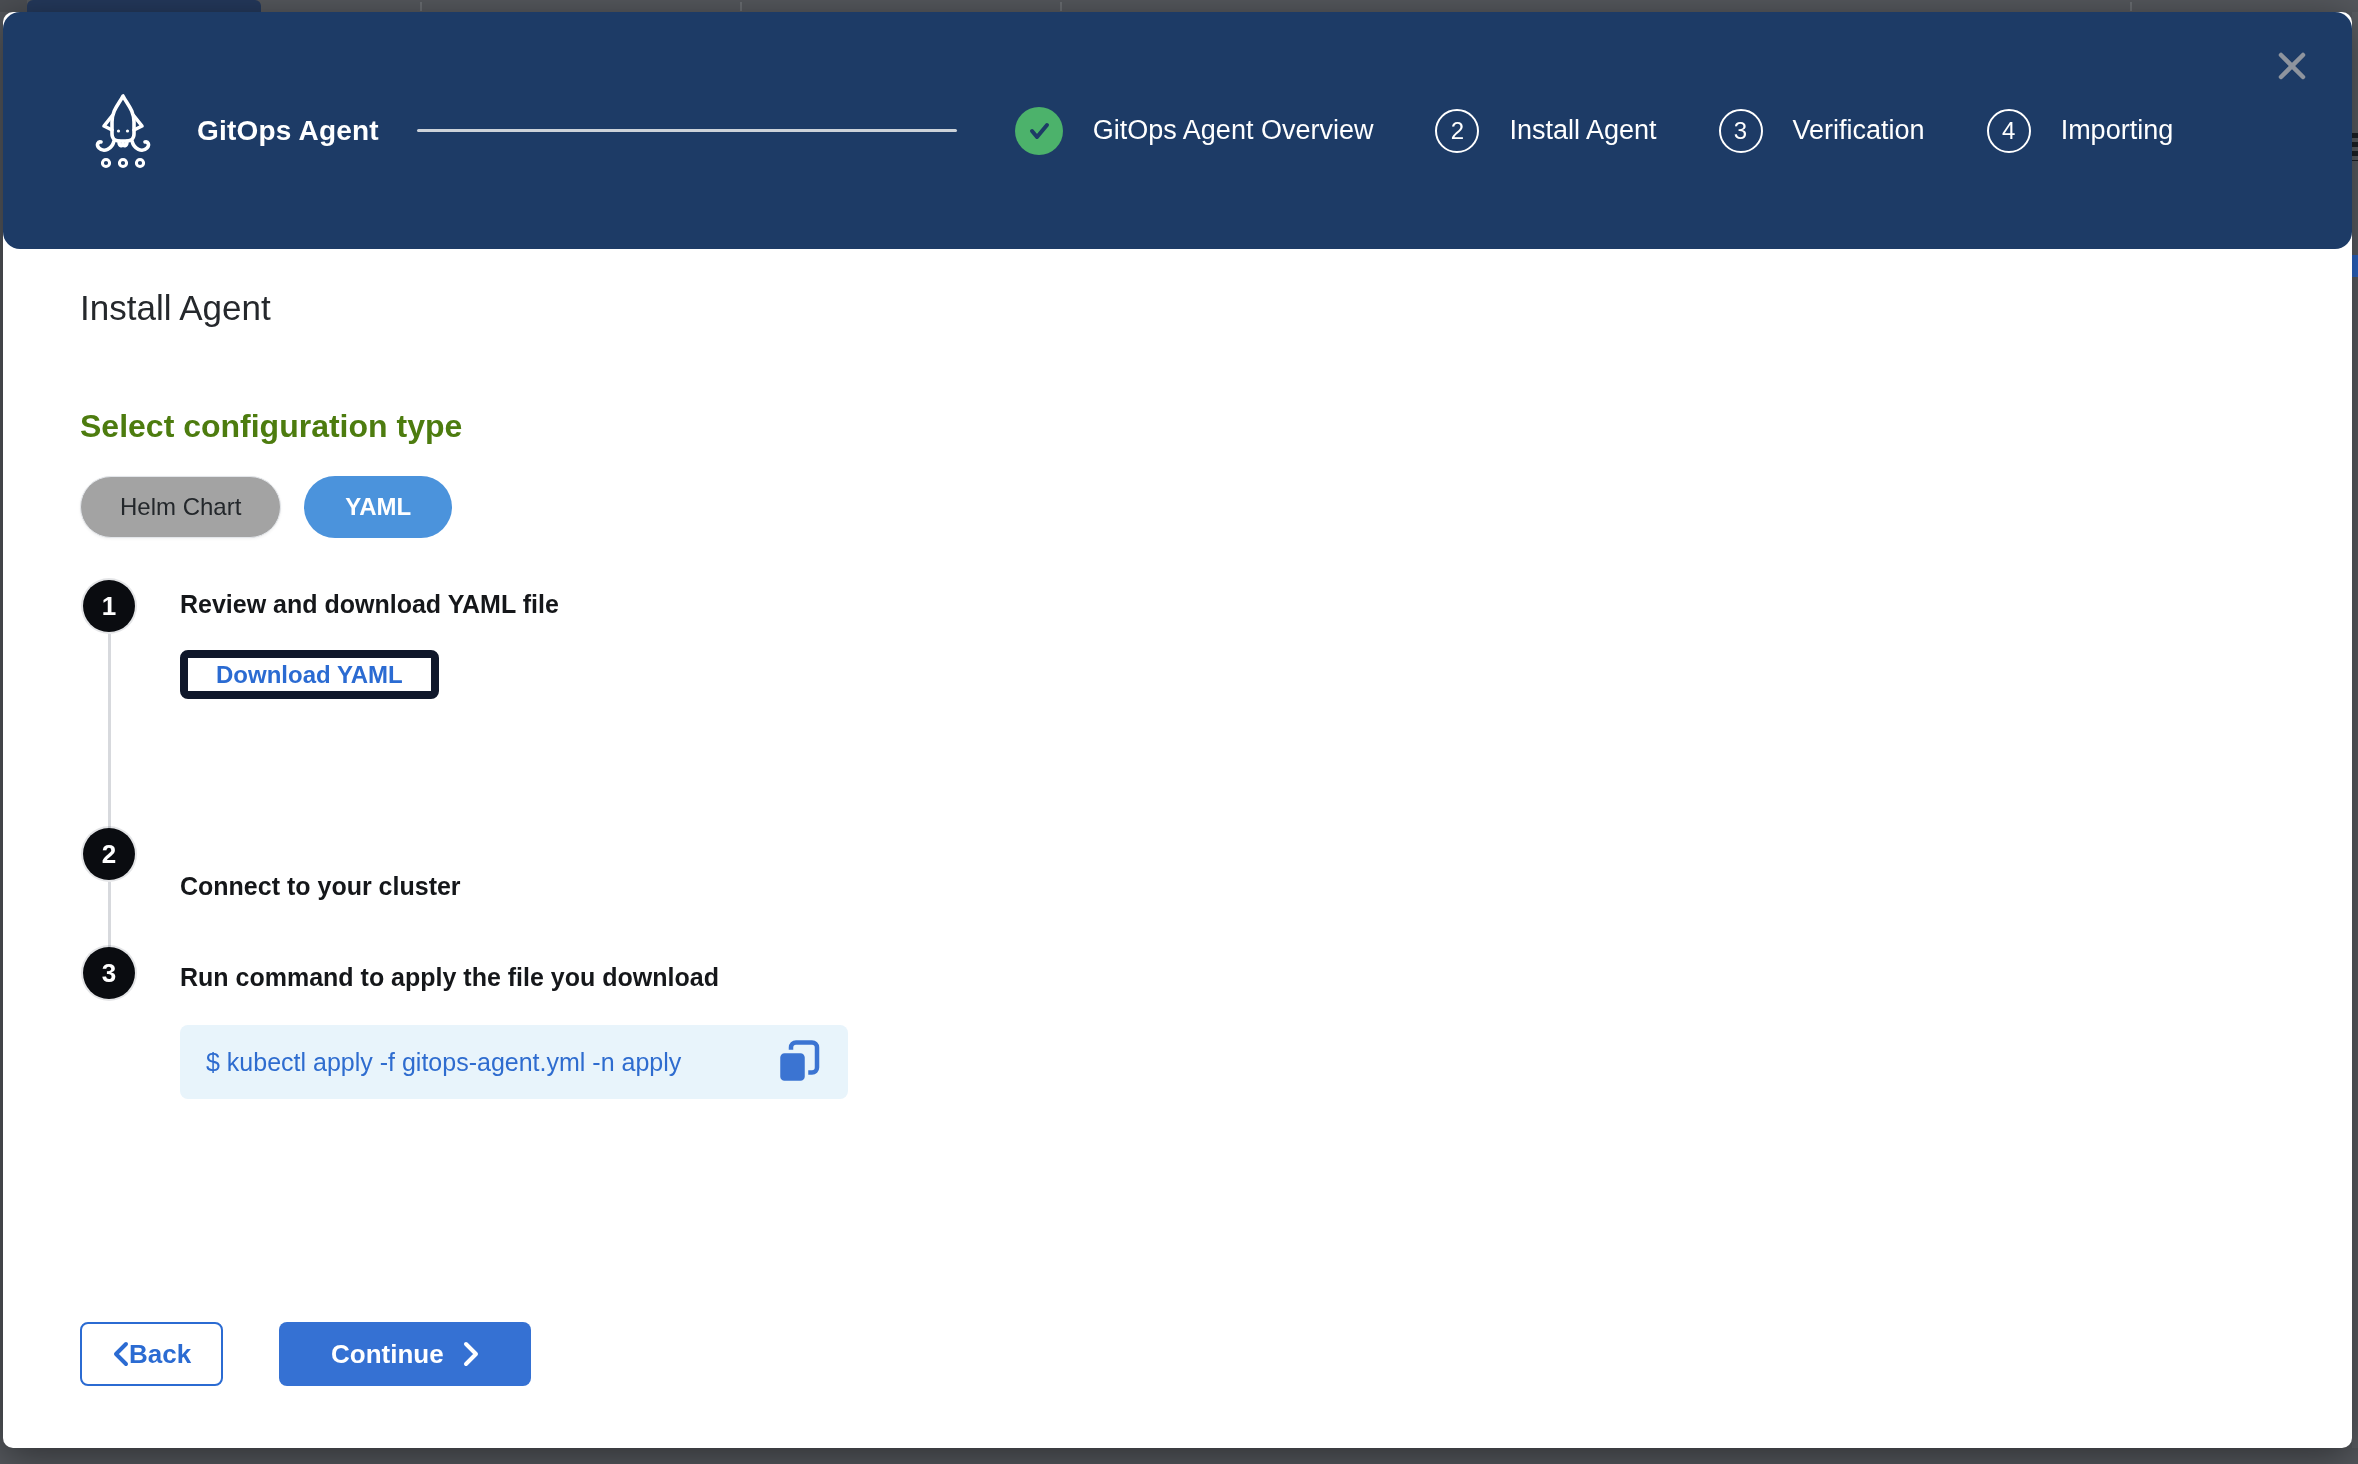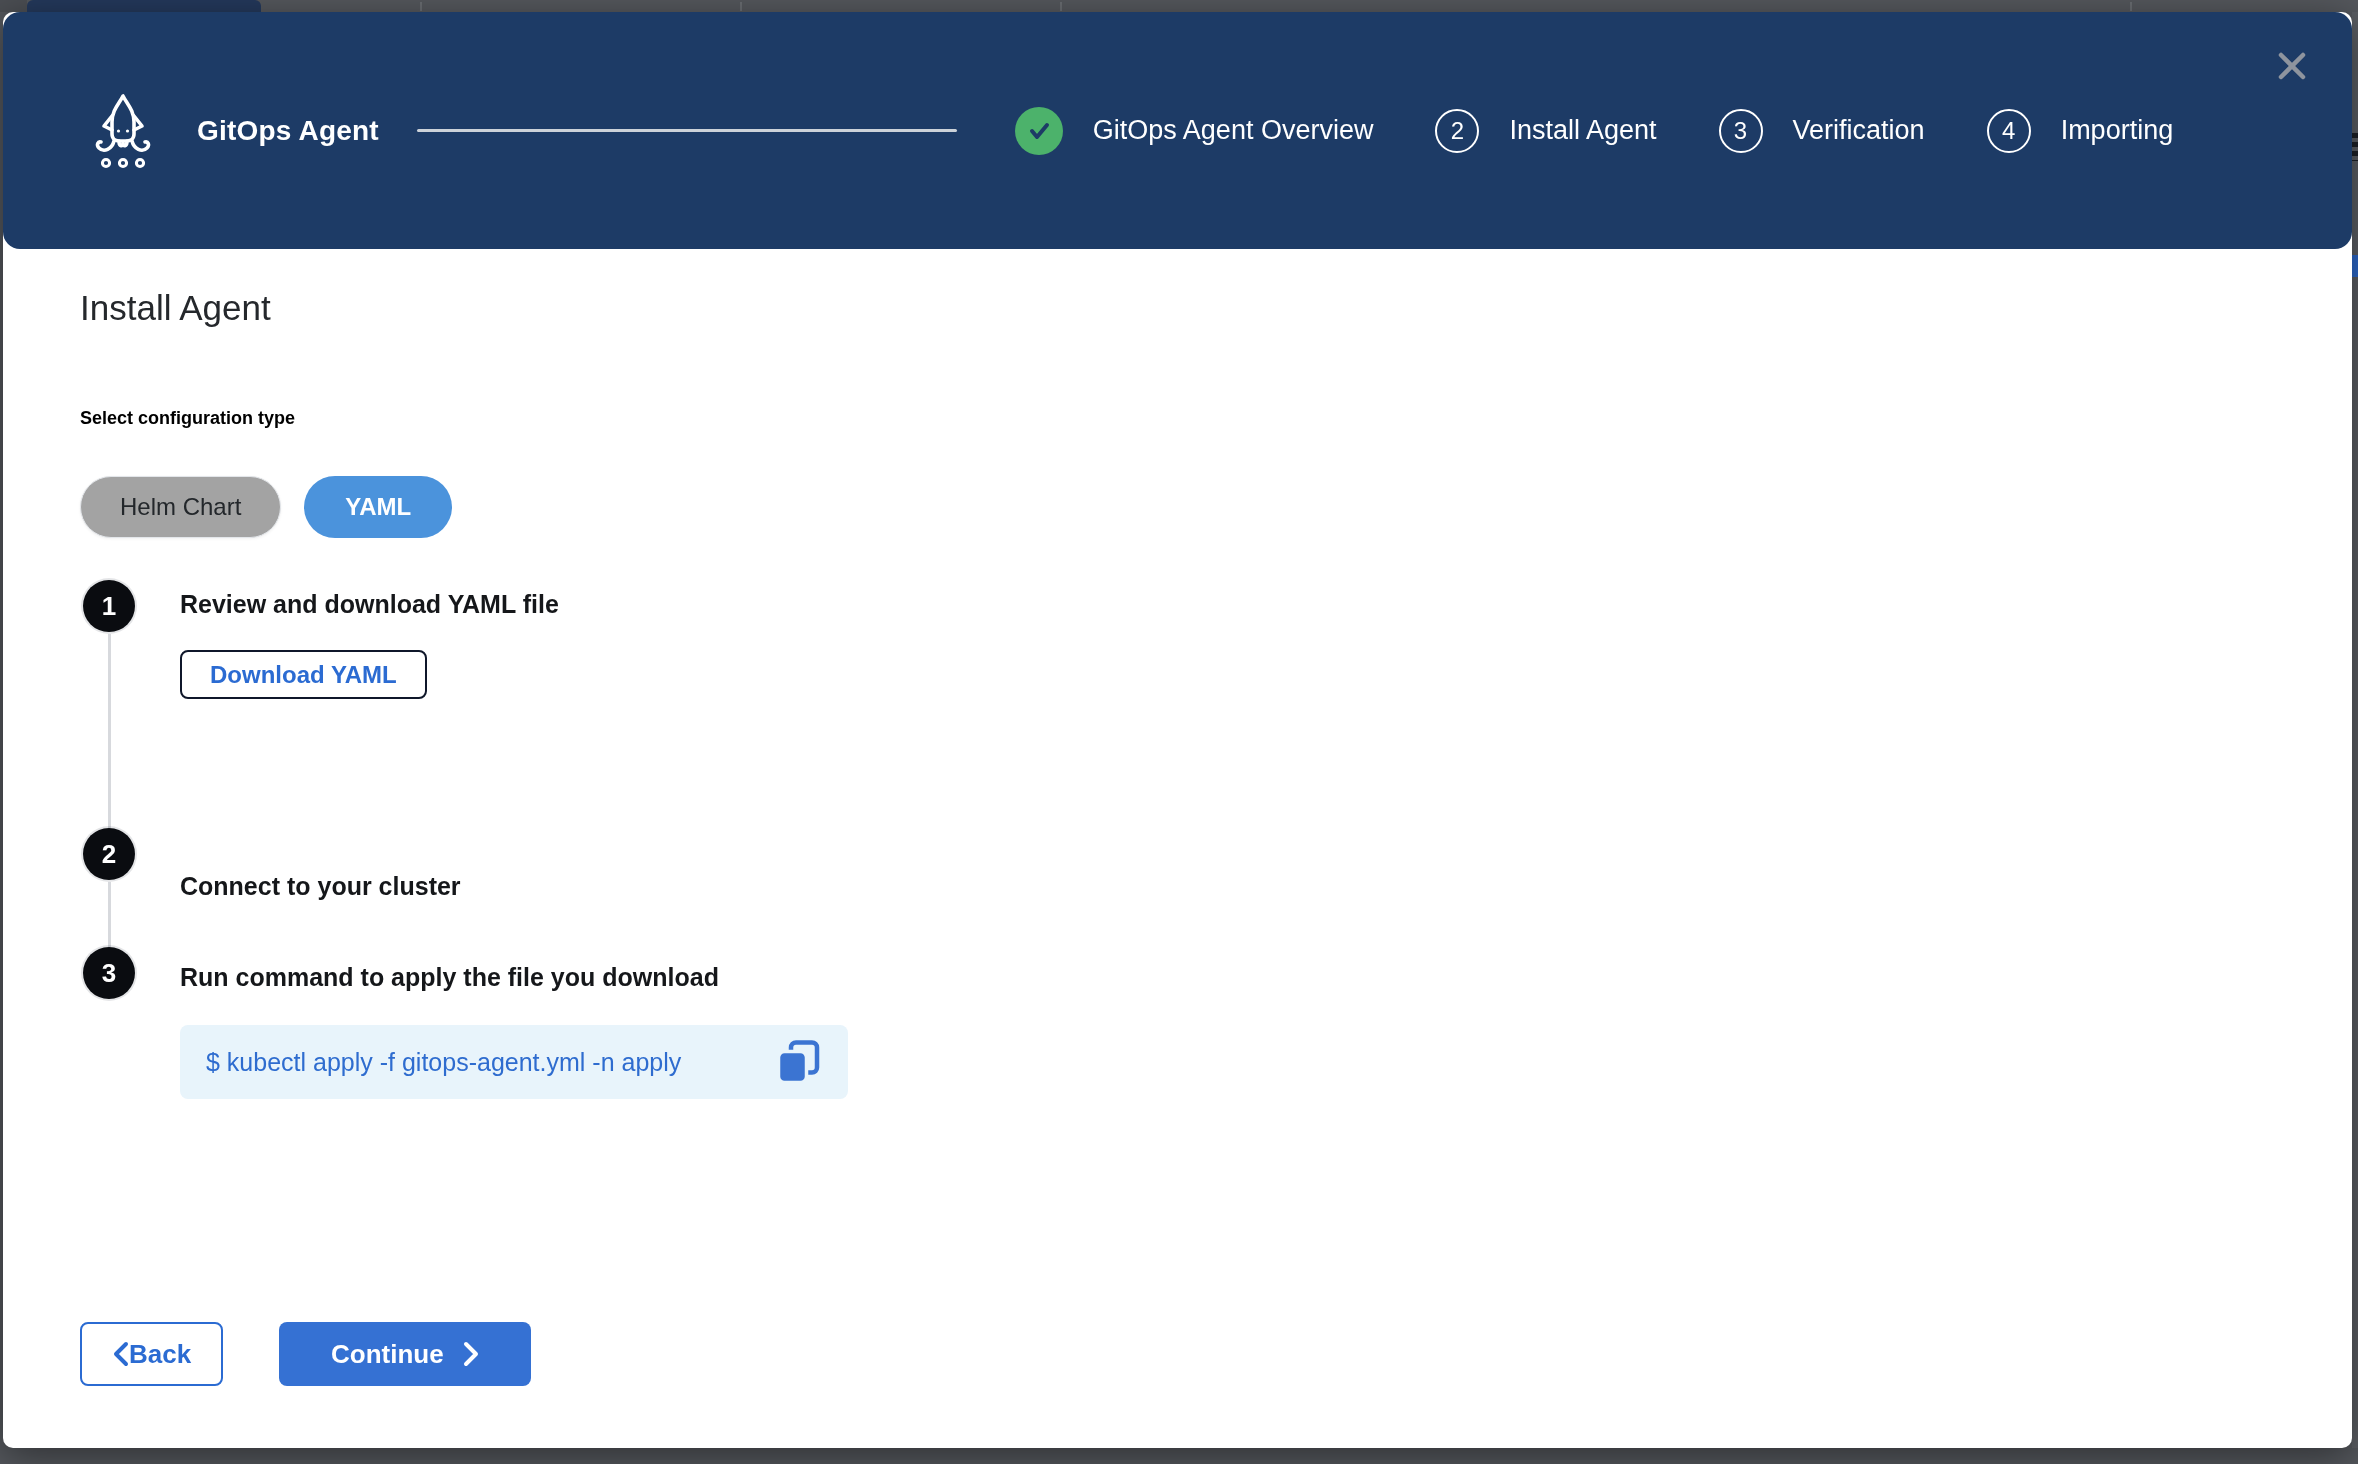--- a/index.html
+++ b/index.html
@@ -48,21 +48,21 @@
     color:#ffffff; font-size:24px; font-weight:500;
     display:flex; align-items:center; justify-content:center; flex:0 0 auto;
   }
   .step-label { color:#ffffff; font-size:27px; font-weight:500; white-space:nowrap; }
 
   .close-btn { position:absolute; top:36px; right:42px; width:36px; height:36px; cursor:pointer;
     display:flex; align-items:center; justify-content:center; }
 
   
   .page-title { position:absolute; left:77px; top:276px; font-size:35px; font-weight:400; color:#25282c; }
-  .config-label { position:absolute; left:77px; top:396px; font-size:18px; font-weight:700; color:#000000; }
+  .config-label { position:absolute; left:77px; top:396px; font-size:32px; font-weight:700; color:#4d7c0f; }
 
   .pill-row { position:absolute; left:77px; top:464px; display:flex; gap:23px; }
   .pill {
     height:62px; border-radius:31px; display:flex; align-items:center; justify-content:center;
     font-size:24px; cursor:pointer; white-space:nowrap;
   }
   .pill-unselected {
     background:#a3a3a3; border:1.5px solid #e3e6ea; color:#23272b; font-weight:500;
     padding:16px 39px; box-shadow:0 1px 3px rgba(0,0,0,0.06);
   }
@@ -73,21 +73,21 @@
     background:#0a0c10; color:#ffffff; font-size:26px; font-weight:700;
     display:flex; align-items:center; justify-content:center;
     box-shadow:0 0 0 2px rgba(30,40,60,0.12);
   }
   .connector { position:absolute; left:105px; width:2.5px; background:#d7d9dd; }
 
   .step-heading { position:absolute; left:177px; font-size:25px; font-weight:700; color:#15171a; }
 
   .download-btn {
     position:absolute; left:177px; top:638px; height:49px; padding:0 28px;
-    border:2px solid #0f172a; border-radius:8px; background:#ffffff;
+    border:8px solid #0f172a; border-radius:8px; background:#ffffff;
     color:#2b6bd2; font-size:24px; font-weight:600; font-family:inherit;
     display:flex; align-items:center; cursor:pointer;
   }
 
   .file-card {
     position:absolute; left:175px; top:704px; width:1468px; height:75px;
     background:#ffffff; border-radius:6px;
     box-shadow:0 3px 12px rgba(40,50,70,0.16), 0 1px 3px rgba(40,50,70,0.10);
     display:flex; align-items:center; padding:0 34px 0 21px; cursor:pointer;
   }

